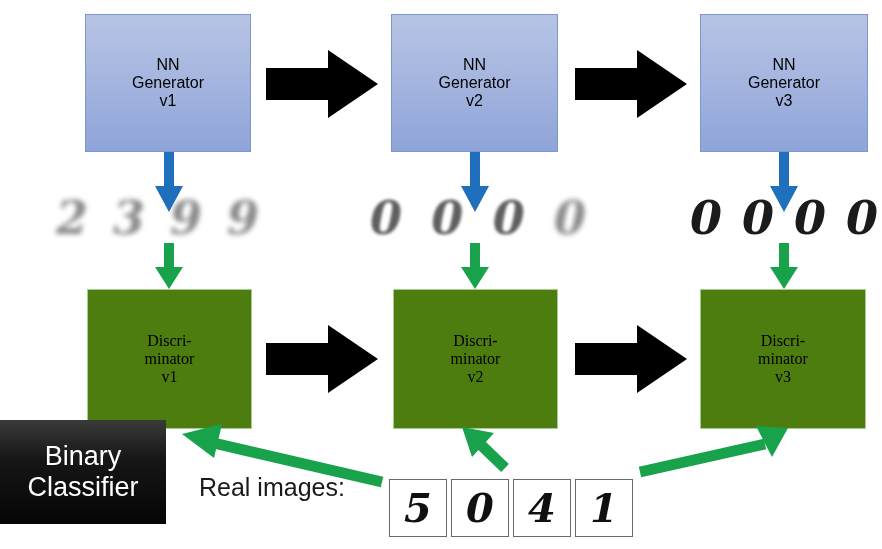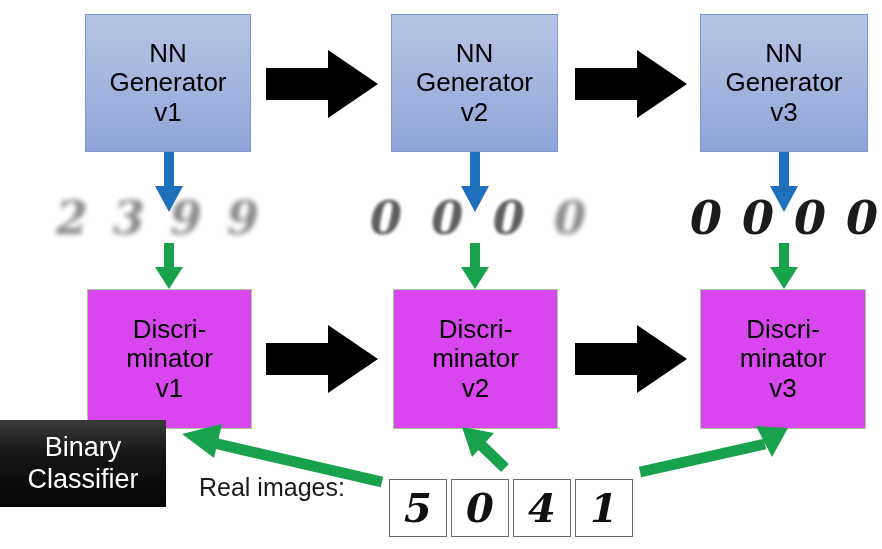--- a/index.html
+++ b/index.html
@@ -12,31 +12,32 @@
   }
   #stage{position:absolute;left:0;top:0;width:882px;height:549px;}
 
   
   .node{
     position:absolute;
     display:flex;align-items:center;justify-content:center;
     text-align:center;
     line-height:1.12;
     color:#000000;
-    font-size:26px;
+    font-size:16px;
     white-space:pre-line;
     box-sizing:border-box;
   }
   .gen{
     background:linear-gradient(180deg,#b6c4e4 0%,#a6b6df 45%,#8fa4d8 100%);
     border:1px solid #7d96cf;
   }
   .disc{
-    background:#d946ef;
+    background:#4d7c0f;
     border:1px solid #a5cd94;
+    font-family:Liberation Serif, serif;
   }
 
   
   .blackarrow{position:absolute;}
   .blackarrow svg{display:block;}
 
   
   .varrow{position:absolute;}
   .varrow svg{display:block;}
 
@@ -219,21 +220,21 @@
       <path d="M 505 468 L 478 442" stroke="#18a24c" stroke-width="11" fill="none" stroke-linecap="butt"></path>
       <polygon points="462 427 494 433 472 457" fill="#18a24c"></polygon>
     </g>
 
     <g>
       <path d="M 640 472 L 765 444" stroke="#18a24c" stroke-width="11" fill="none" stroke-linecap="butt"></path>
       <polygon points="788 428 756 426 772 457" fill="#18a24c"></polygon>
     </g>
   </svg>
 
-  <div id="binary-classifier" style="left:0px;top:420px;width:166px;height:87px;">
+  <div id="binary-classifier" style="left:0px;top:420px;width:166px;height:104px;">
     <span>Binary
 Classifier</span>
   </div>
 
   <div id="real-label" style="left:199px;top:473px;">Real images:</div>
 
   <div id="real-strip" style="left:389px;top:479px;">
     <div class="realcell">
       <span>5</span>
     </div>

